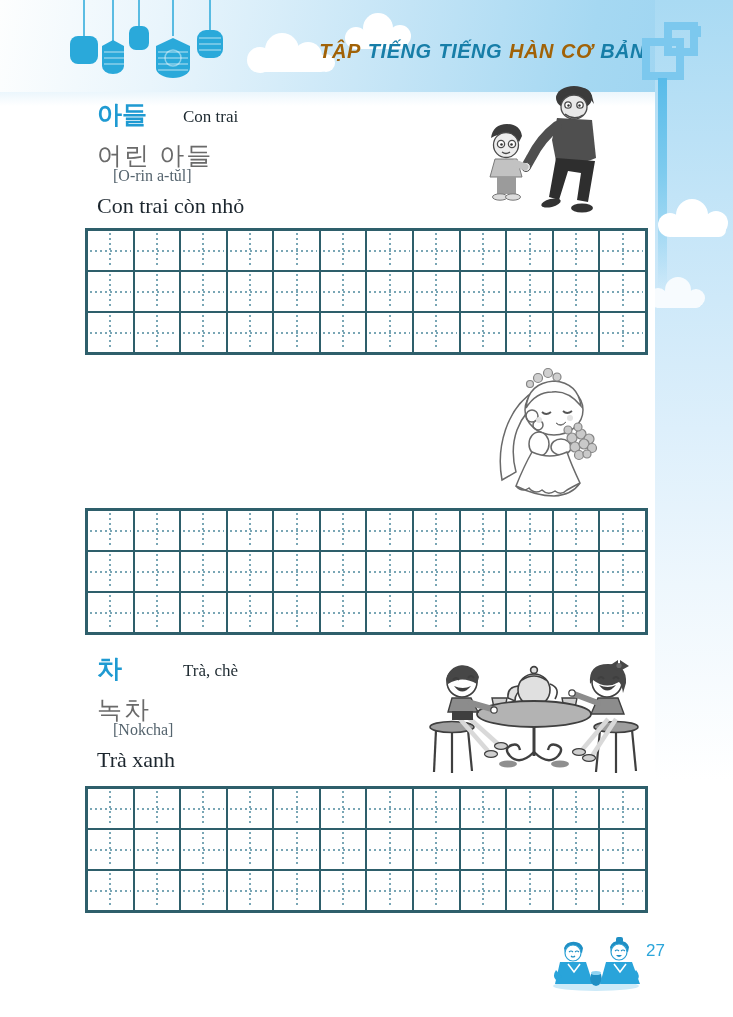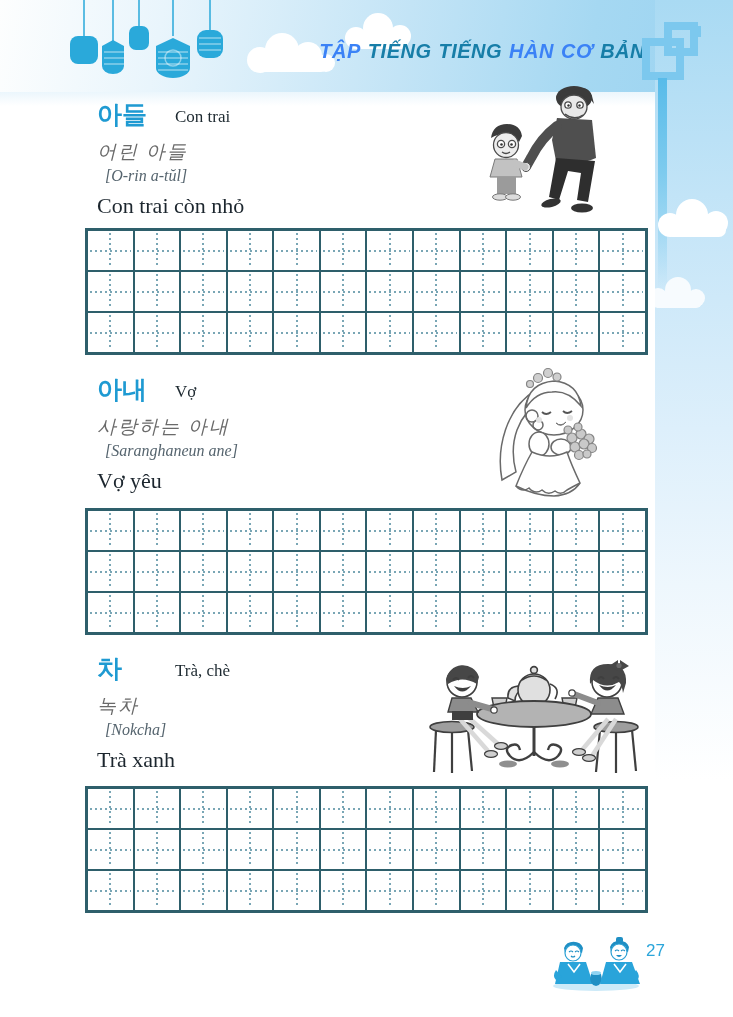--- a/index.html
+++ b/index.html
@@ -9,36 +9,36 @@
   
   .header-band { position:absolute; left:0; top:0; width:733px; height:92px;
     background:linear-gradient(100deg,#fdfefe 0%,#e9f5fc 22%,#c3e4f6 55%,#a5d8f2 80%,#9bd3f1 100%); }
   .header-band::after { content:""; position:absolute; left:0; bottom:-14px; width:655px; height:14px;
     background:linear-gradient(180deg,rgba(233,245,252,.9),rgba(255,255,255,0)); }
   .right-strip { position:absolute; right:0; top:0; width:78px; height:780px;
     background:linear-gradient(180deg,#a9daf3 0%,#c7e6f8 30%,#ddeffb 55%,#eef7fd 75%,rgba(255,255,255,0) 100%); }
   .page-title { position:absolute; top:40px; right:88px; font-family:"Liberation Sans","DejaVu Sans",sans-serif;
     font-weight:bold; font-style:italic; font-size:20px; letter-spacing:.5px; white-space:nowrap; }
   .page-title .tw { margin-left:7px; }
-  .tw.dark { color:#3b82f6; }
+  .tw.dark { color:#a16207; }
   .tw.teal { color:#177ea8; }
 
   .lanterns { position:absolute; left:58px; top:0; }
   .header-cloud { position:absolute; }
   .knot { position:absolute; left:638px; top:20px; }
   .knot-bar { position:absolute; left:658px; top:78px; width:9px; height:210px;
     background:linear-gradient(180deg,#58bbe9 0%,#7ecbee 45%,rgba(190,228,248,0) 100%); }
 
   
   .vocab { position:absolute; left:97px; width:340px; height:120px; }
   .headword { position:absolute; left:0; top:0; font-family:"DejaVu Sans","Liberation Sans",sans-serif;
     font-weight:bold; font-size:25px; color:#1e9ad2; line-height:30px; }
-  .translation { position:absolute; left:78px; top:7px; font-size:17px; color:#1d2930; }
-  .phrase { position:absolute; left:0; top:39px; font-size:19px; color:#6a6a6a; letter-spacing:2px;font-style:italic; }
-  .pron { position:absolute; left:8px; top:67px; font-size:16px; font-style:italic; color:#55646e; }
+  .translation { position:absolute; left:86px; top:7px; font-size:17px; color:#1d2930; }
+  .phrase { position:absolute; left:0; top:39px; font-size:25px; color:#6a6a6a; letter-spacing:2px; }
+  .pron { position:absolute; left:16px; top:67px; font-size:16px; color:#55646e; }
   .meaning { position:absolute; left:0; top:93px; font-size:22px; color:#1c262e; }
 
   
   .practice-grid { position:absolute; left:85px; width:563px; height:127px; display:grid;
     border:2px solid #2e5f6b; background:#fff; }
   .cell { position:relative; border:1px solid #2e5f6b; }
   .cell::before { content:""; position:absolute; top:2px; bottom:2px; left:50%; width:2px; margin-left:-1px;
     background:repeating-linear-gradient(180deg,#79a6b5 0 2px,transparent 2px 5px); }
   .cell::after { content:""; position:absolute; left:2px; right:2px; top:50%; height:2px; margin-top:-1px;
     background:repeating-linear-gradient(90deg,#79a6b5 0 2px,transparent 2px 5px); }
@@ -206,27 +206,20 @@
       <div class="cell"></div>
       <div class="cell"></div>
       <div class="cell"></div>
       <div class="cell"></div>
       <div class="cell"></div>
       <div class="cell"></div>
       <div class="cell"></div>
       <div class="cell"></div>
     </div>
 
-  <div class="vocab" style="top:375px">
-    <div class="headword">아내</div>
-    <div class="translation">Vợ</div>
-    <div class="phrase">사랑하는 아내</div>
-    <div class="pron">[Saranghaneun ane]</div>
-    <div class="meaning">Vợ yêu</div>
-  </div>
 
   <svg id="illo-1" class="illo" width="165" height="138" viewBox="0 0 165 138">
     <g fill="#ffffff" stroke="#6a6a6a" stroke-width="1.5">
       <path d="M76,24 C46,42 36,82 42,114 L56,106 C48,76 58,48 82,34 Z"></path>
       <ellipse cx="94" cy="44" rx="29" ry="25"></ellipse>
       <path d="M66,42 Q68,17 94,15 Q118,17 121,40 Q108,24 92,26 Q76,26 66,42" fill="#fdfdfd"></path>
       <circle cx="72" cy="50" r="6" fill="none"></circle>
         <circle cx="78" cy="59" r="5" fill="none"></circle>
     </g>
     <g fill="#cfcfcf" stroke="#858585" stroke-width="1.2">

